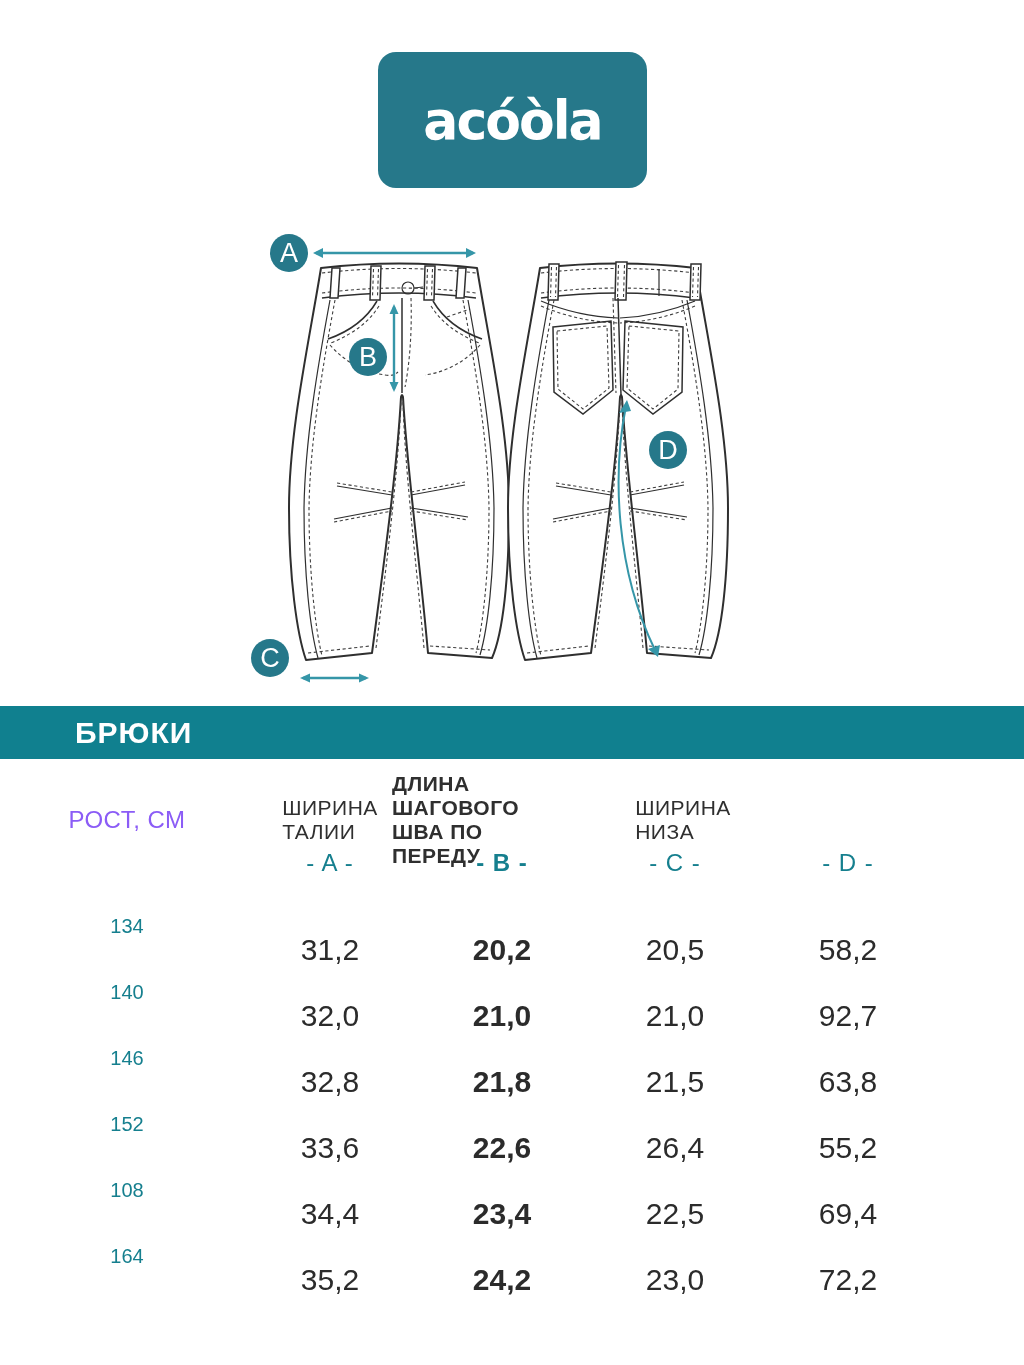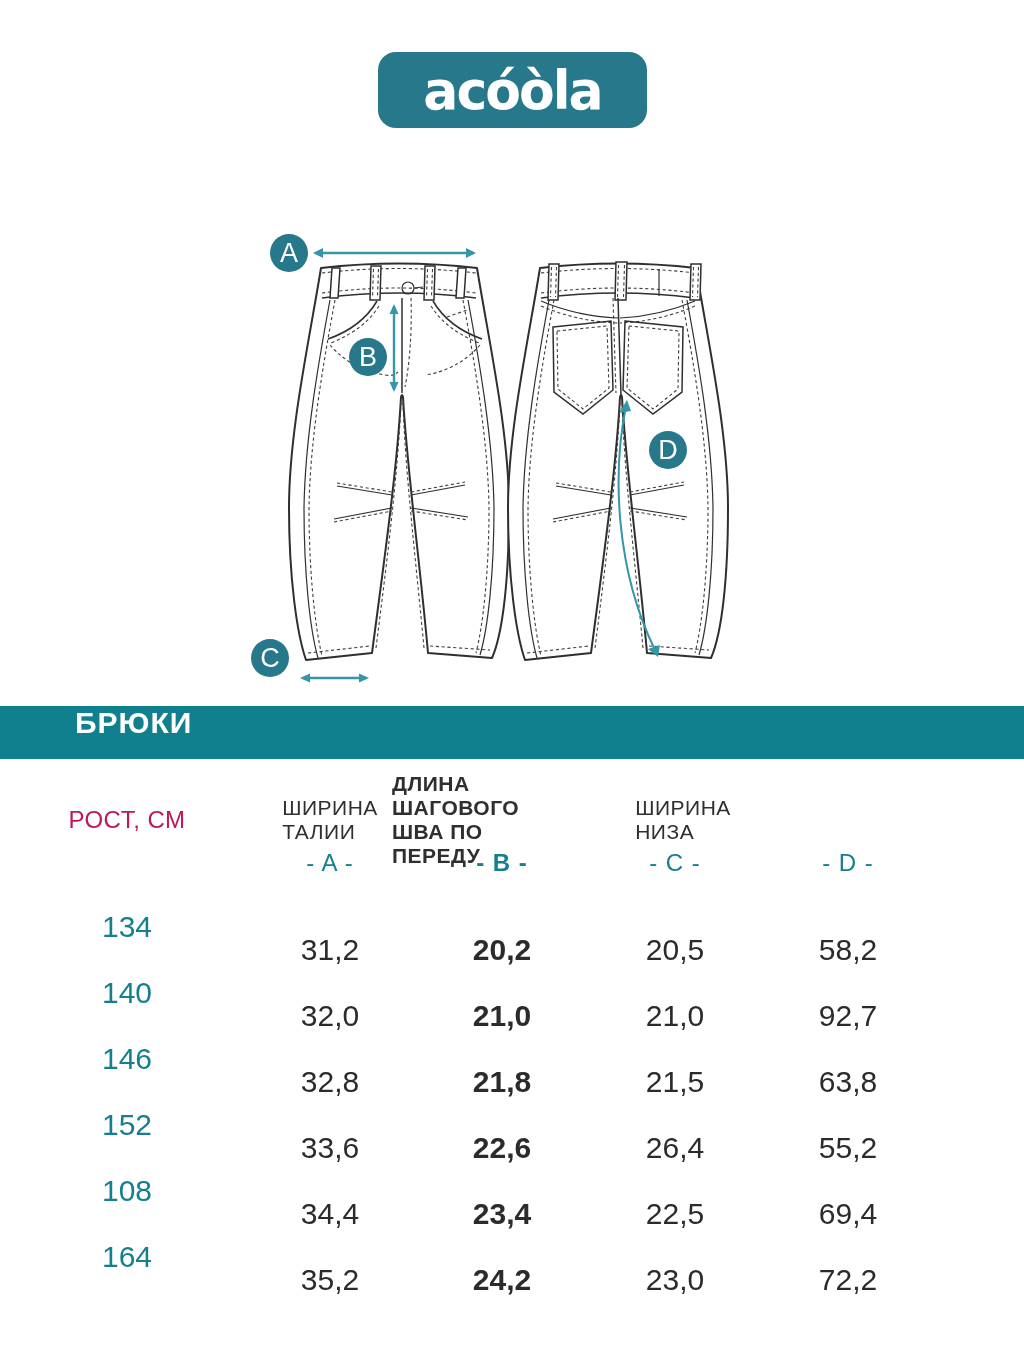--- a/index.html
+++ b/index.html
@@ -3,21 +3,21 @@
 <meta charset="utf-8">
 <style>
   html,body { margin:0; padding:0; background:#ffffff; }
   .page {
     position:relative; width:1024px; height:1365px; background:#ffffff;
     font-family:"Liberation Sans", sans-serif; overflow:hidden;
   }
 
   
   .logo-box {
-    position:absolute; left:378px; top:52px; width:269px; height:76px;
+    position:absolute; left:378px; top:52px; width:269px; height:136px;
     background:#26788A; border-radius:18px;
     display:flex; align-items:center; justify-content:center;
   }
   .logo-text {
     color:#ffffff; font-family:"DejaVu Sans", sans-serif; font-weight:bold;
     font-size:52px; letter-spacing:-2px; transform:scaleY(1.04);
   }
 
   
   .diagram-svg { position:absolute; left:0; top:0; width:1024px; height:1365px; }
@@ -31,53 +31,53 @@
   .marker-letter {
     fill:#ffffff; font-family:"Liberation Sans", sans-serif; font-size:27px;
     text-anchor:middle;
   }
   .arrow { stroke:#3596A8; stroke-width:2.4; fill:none; }
   .arrow-head { fill:#3596A8; stroke:none; }
 
   
   .title-band {
     position:absolute; left:0; top:706px; width:1024px; height:53px;
-    background:#10808F; display:flex; 
+    background:#10808F; display:flex; align-items:center;
   }
   .title-band .band-title {
     color:#ffffff; font-size:30px; font-weight:bold; letter-spacing:1px; margin-left:75px;
   }
 
   
   .size-table { position:absolute; left:47px; top:772px; width:881px; }
   .row {
     display:grid;
     grid-template-columns:160px 43px 160px 12px 160px 13px 160px 13px 160px;
     align-items:center;
   }
   .row .cell:nth-child(1){ grid-column:1; grid-row:1; }
   .row .cell:nth-child(2){ grid-column:3; grid-row:1; }
   .row .cell:nth-child(3){ grid-column:5; grid-row:1;font-weight:bold; }
   .row .cell:nth-child(4){ grid-column:7; grid-row:1; }
   .row .cell:nth-child(5){ grid-column:9; grid-row:1; }
   .cell { text-align:center; }
 
   .header-row { height:56px; }
-  .rost-head { font-size:24px; color:#be185d; letter-spacing:0.5px; }
+  .rost-head { font-size:24px; color:#8b5cf6; letter-spacing:0.5px; }
   .colhead {
     display:inline-block; text-align:left; font-size:21px; line-height:24px;
     color:#2f2f2f; letter-spacing:0.5px;
   }
 
   .letters-row { height:58px; }
   .letters-row .cell { padding-top:12px; }
   .letter { color:#157F8E; font-size:24px; letter-spacing:1px; }
 
   .data-row { height:66px; }
-  .size-num { color:#157F8E; font-size:30px; }
+  .size-num { color:#157F8E; font-size:20px; }
   .val { color:#2b2b2b; font-size:30px;margin-top:47px; }
 </style>
 </head>
 <body>
 
 <div class="page">
 
   <div class="logo-box">
     <span class="logo-text">acóòla</span>
   </div>

